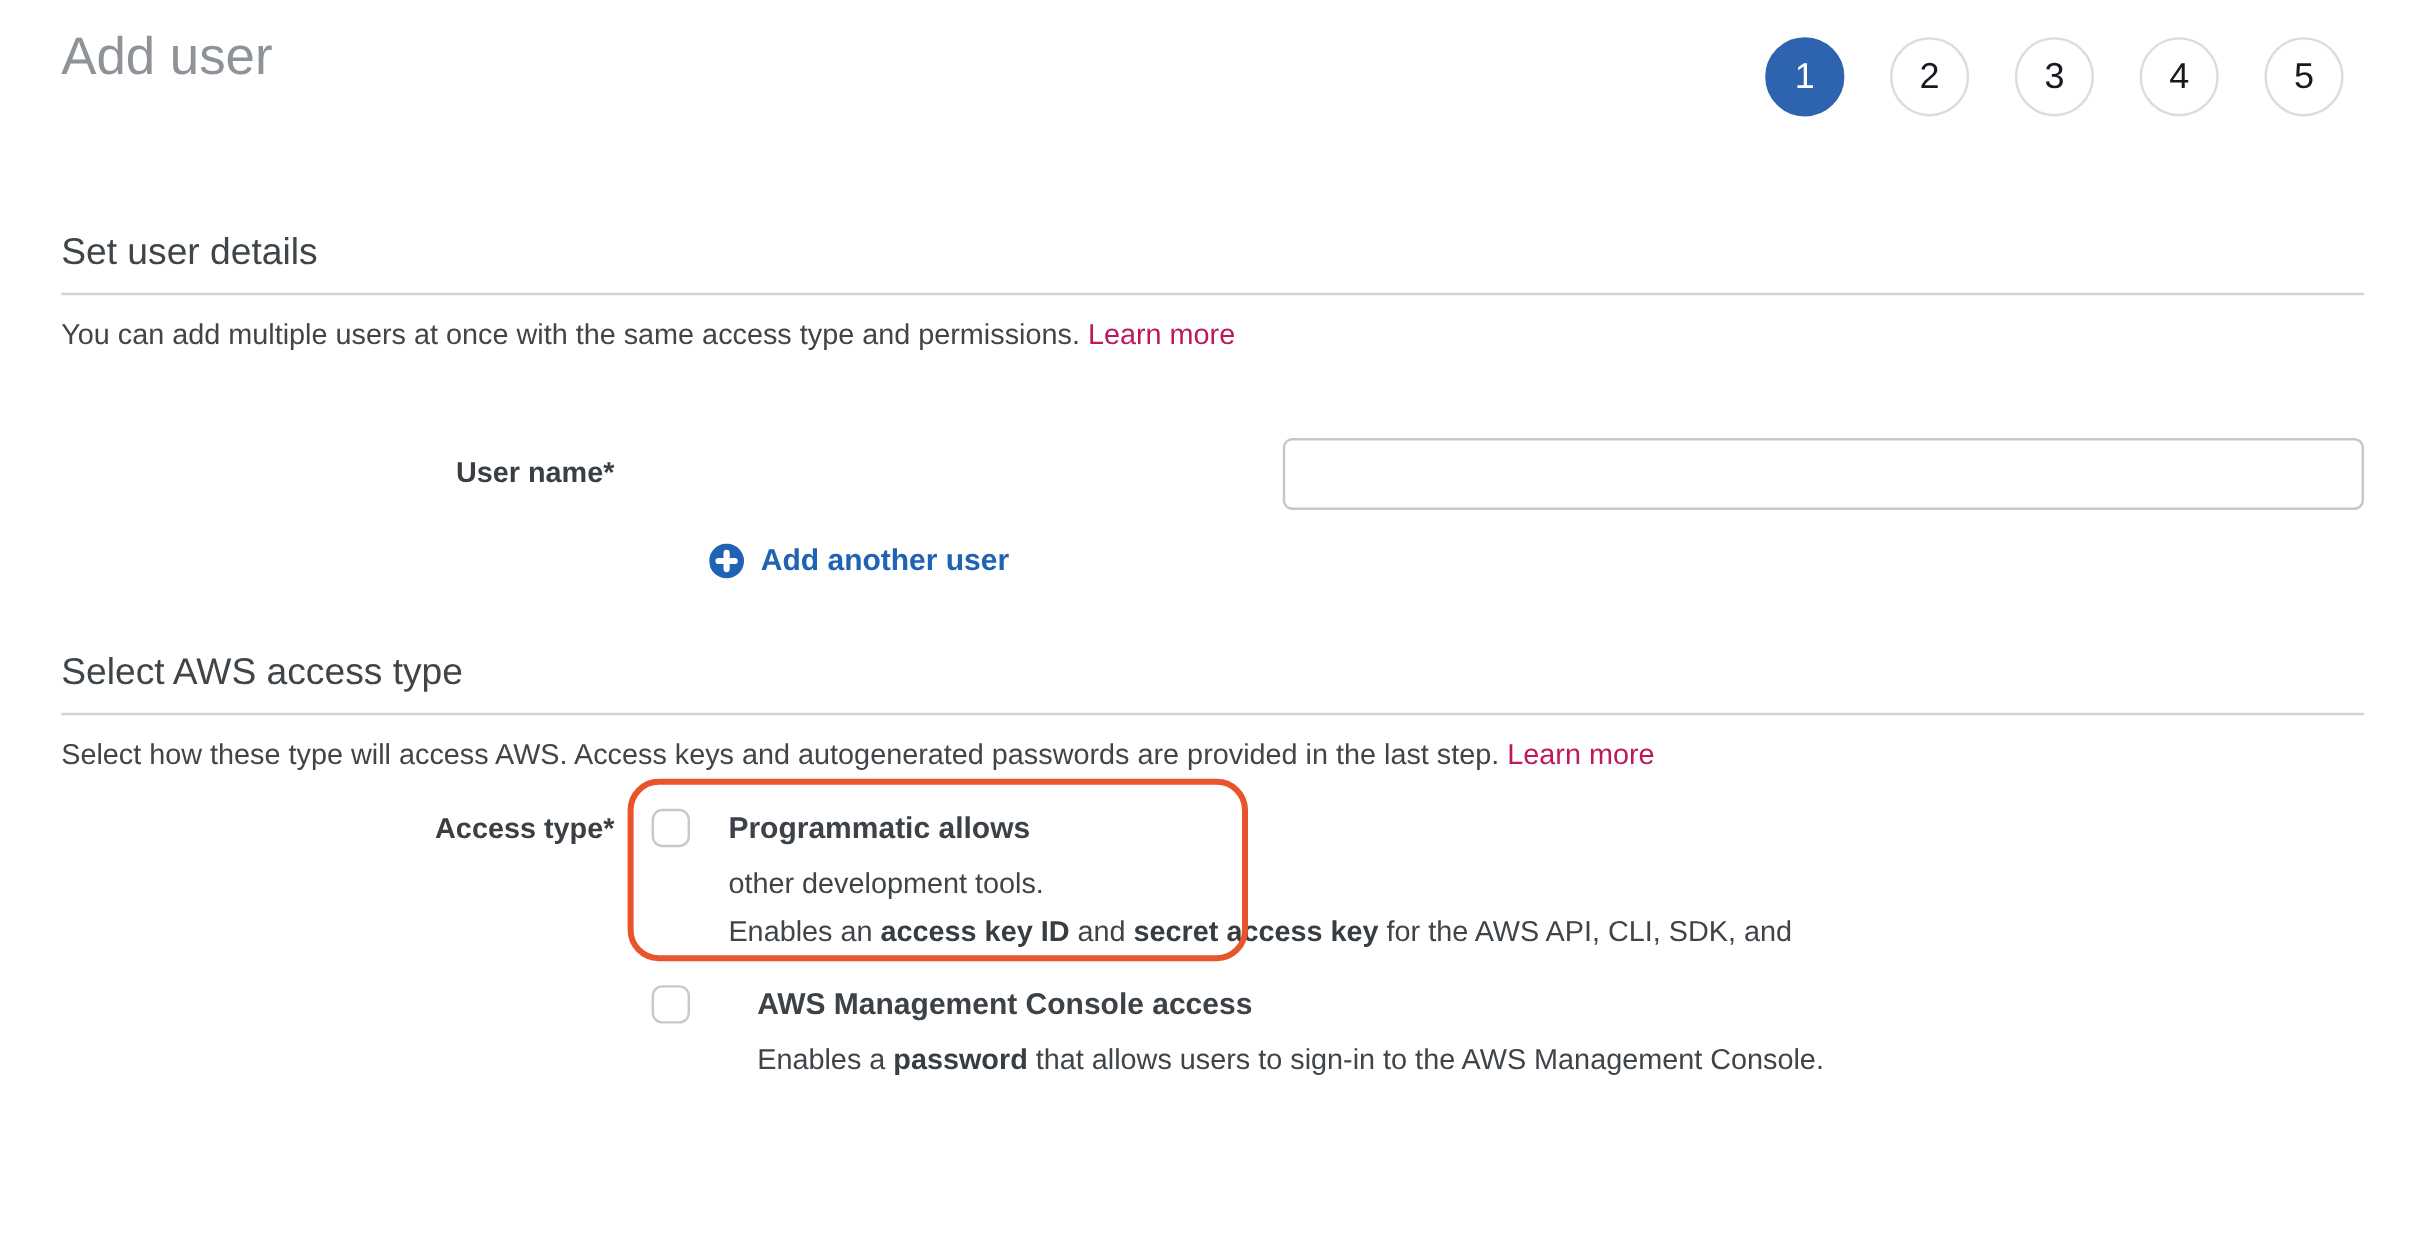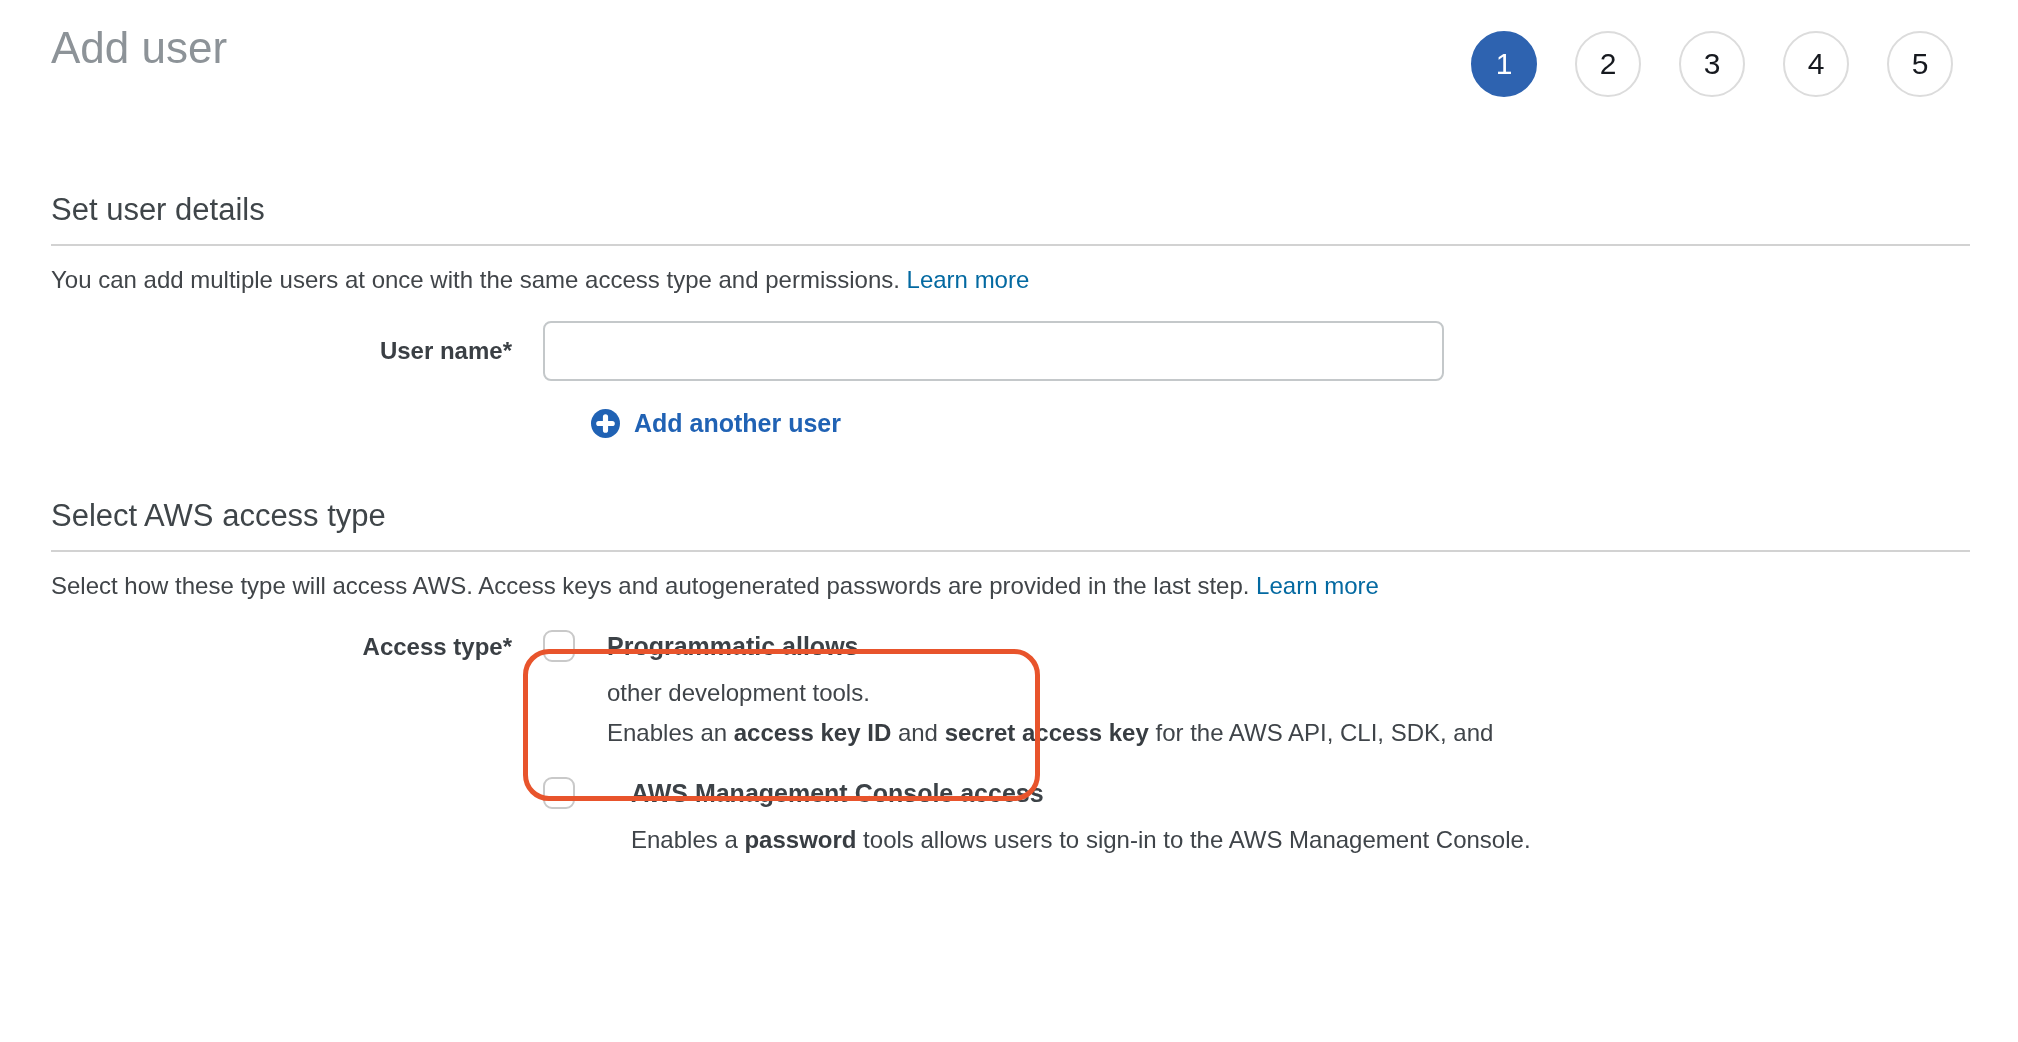--- a/index.html
+++ b/index.html
@@ -25,25 +25,25 @@
   }
   .step.active { background:#2e63b0; border-color:#2e63b0; color:#fff; }
 
   
   .section-heading {
     font-size:31px; font-weight:400; color:#3f4549; line-height:38px; margin-top:94px;
   }
   .section-heading.second { margin-top:59px; }
   hr.rule { border:none; border-top:2px solid #d2d2d2; margin-top:15px; }
   .intro { font-size:24px; line-height:27px; margin-top:20px; color:#414549; }
-  a.learn-more { color:#0369a1; text-decoration:none; cursor:pointer; }
+  a.learn-more { color:#be185d; text-decoration:none; cursor:pointer; }
 
   
   .form-row { display:flex; }
-  .username-row { margin-top:28px; align-items:center; }
+  .username-row { margin-top:72px; align-items:center;justify-content:space-between; }
   .field-label {
     width:461px; text-align:right; font-weight:bold; font-size:24px; color:#3a3f44;
     flex:0 0 461px;
   }
   .text-input {
     margin-left:31px; width:901px; height:60px;
     border:2px solid #c4c8ca; border-radius:8px; background:#fff;
     font-size:24px; padding:0 16px; color:#16191f; outline:none;
     font-family:"Liberation Sans","DejaVu Sans",sans-serif;
   }
@@ -128,21 +128,21 @@
             <div><span>Enables an </span><b>access key ID</b><span> and </span><b>secret access key</b><span> for the AWS API, CLI, SDK, and</span></div>
           </div>
         </div>
       </div>
 
       <div class="option">
         <span class="checkbox" role="checkbox" aria-checked="false"></span>
         <div class="option-body">
           <div class="option-title">AWS Management Console access</div>
           <div class="option-desc">
-            <div><span>Enables a </span><b>password</b><span> tools allows users to sign-in to the AWS Management Console.</span></div>
+            <div><span>Enables a </span><b>password</b><span> that allows users to sign-in to the AWS Management Console.</span></div>
           </div>
         </div>
       </div>
 
     </div>
   </div>
 
   <div class="annotation"></div>
 
 </div>

